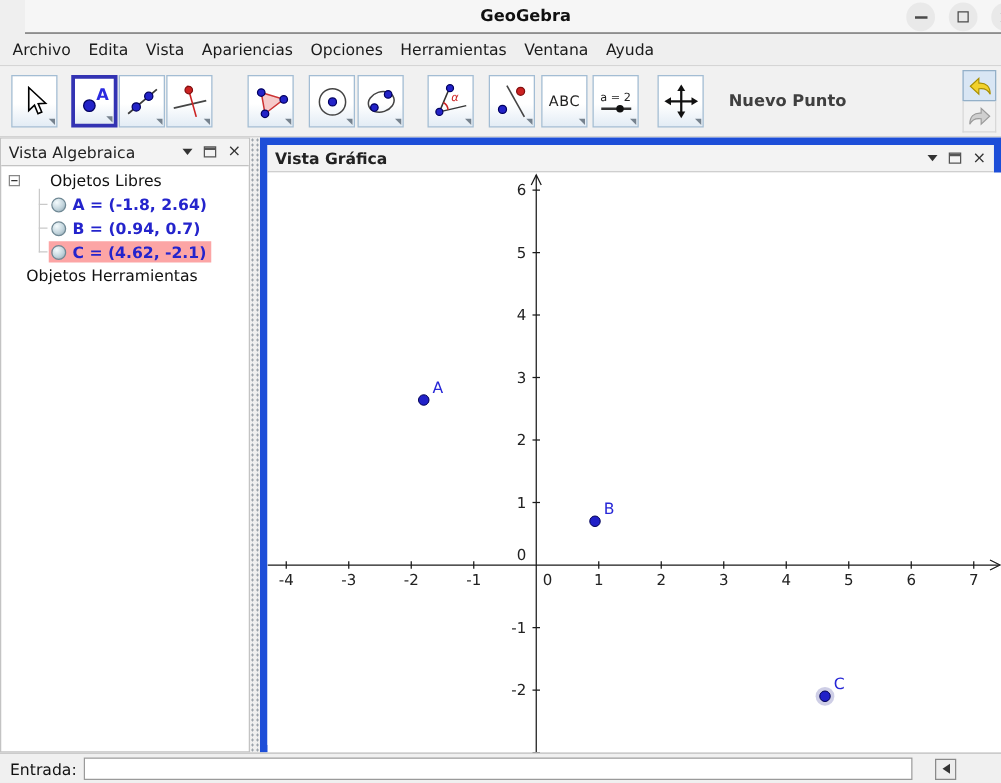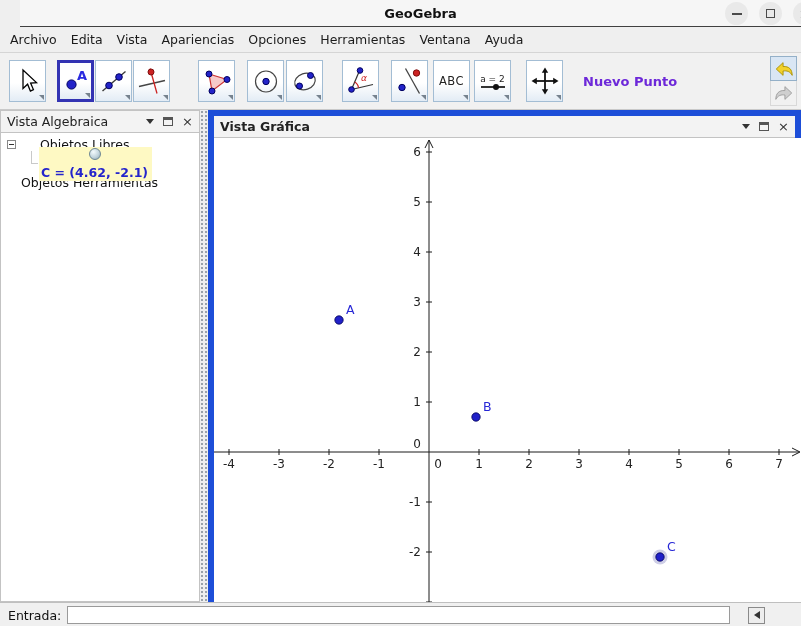--- a/index.html
+++ b/index.html
@@ -22,21 +22,21 @@
   
   .toolbar { position:absolute; left:0; top:53px; width:801px; height:57px; background:#f1f1f1; border-bottom:1px solid #c9c9c9; display:flex; align-items:center; }
   .tbtn { position:relative; width:37px; height:42px; background:linear-gradient(#ffffff 55%,#e3ecf5); border:1px solid #a3bdd4; display:flex; flex-direction:column; align-items:center; justify-content:center; flex:none; }
   .tbtn::after { content:""; position:absolute; right:1px; bottom:1px; border-top:5px solid #76828e; border-left:5px solid transparent; }
   .tbtn.selected { border:3px solid #3333b3; }
   .abc-label { font-size:11.5px; color:#222; letter-spacing:0.5px; }
   .slider-wrap { display:flex; flex-direction:column; align-items:flex-end; gap:2px; }
   .slider-label { font-size:9px; color:#222; }
   .slider-track { position:relative; width:24px; height:2px; background:#333; }
   .slider-knob { position:absolute; left:12px; top:-2px; width:6px; height:6px; border-radius:50%; background:#111; }
-  .status-label { margin-left:20px; font-size:13px; font-weight:bold; color:#6d28d9;text-align:right; }
+  .status-label { margin-left:20px; font-size:13px; font-weight:bold; color:#404040;text-align:right; }
   .undo-redo { position:absolute; right:4px; top:3px; display:flex; flex-direction:column; }
   .urbtn { width:27px; height:25px; display:flex; align-items:center; justify-content:center; }
   .urbtn.undo { background:#d9e6f4; border:1px solid #94b0c8; }
   .urbtn.redo { background:transparent; border:1px solid #d8d8d8; border-top:none; }
 
   
   .algebra-panel { position:absolute; left:0; top:110px; width:200px; height:492px; background:#ffffff; border:1px solid #c3c3c3; }
   .divider { position:absolute; left:200px; top:110px; width:8px; height:492px; background-color:#efefef;
              background-image:radial-gradient(circle,#9aa2aa 0.9px, transparent 1px); background-size:4px 4px; }
   .graphics-panel { position:absolute; left:208px; top:110px; width:593px; height:492px; background:#ffffff; border:6px solid #1d4ed8; }
@@ -52,21 +52,21 @@
   
   .tree { position:absolute; left:0; top:24px; right:0; font-size:12.5px; color:#111; }
   .tree-root { display:flex; align-items:center; height:19px; padding-left:6px; gap:24px; }
   .expander { position:relative; width:9px; height:9px; border:1px solid #888; background:#fff; flex:none; }
   .expander::after { content:""; position:absolute; left:1px; right:1px; top:3px; height:1px; background:#333; }
   .tree-items { position:relative; margin-left:38px; }
   .tree-items::before { content:""; position:absolute; left:-8px; top:-3px; bottom:9px; border-left:1px solid #c9c9c9; }
   .tree-item { position:relative; display:flex; align-items:center; height:19px; }
   .tree-item::before { content:""; position:absolute; left:-8px; top:9px; width:7px; border-top:1px solid #c9c9c9; }
   .row-inner { display:inline-flex; align-items:center; gap:5px; padding:1px 4px 1px 2px; }
-  .row-inner.selected { background:#fef9c3;flex-direction:column; }
+  .row-inner.selected { background:#fca5a5; }
   .marble { width:12px; height:12px; border-radius:50%; border:1px solid #6f8894;
             background:radial-gradient(circle at 35% 30%, #f4fbfd, #c3d5dd 55%, #8ca5b1); flex:none; }
   .item-label { font-weight:bold; color:#2424cc; white-space:nowrap; }
   .tree-dep { padding-left:20px; height:19px; display:flex; align-items:center; }
 
   
   .gcanvas { position:absolute; left:0; top:22px; width:591px; height:468px; background:#fff; }
 
   
   .entrada { position:absolute; left:0; top:602px; width:801px; height:25px; background:#f0f0f0; border-top:1px solid #bfbfbf; display:flex; align-items:center; padding:0 8px; }
@@ -218,20 +218,32 @@
         <span class="undock"></span>
         <span class="pclose">×</span>
       </div>
     </div>
     <div class="tree">
       <div class="tree-root">
         <span class="expander"></span>
         <span>Objetos Libres</span>
       </div>
       <div class="tree-items" id="algebra-items">
+          <div class="tree-item">
+            <span class="row-inner">
+              <span class="marble"></span>
+              <span class="item-label">A = (-1.8, 2.64)</span>
+            </span>
+          </div>
+          <div class="tree-item">
+            <span class="row-inner">
+              <span class="marble"></span>
+              <span class="item-label">B = (0.94, 0.7)</span>
+            </span>
+          </div>
           <div class="tree-item">
             <span class="row-inner selected">
               <span class="marble"></span>
               <span class="item-label">C = (4.62, -2.1)</span>
             </span>
           </div>
         </div>
       <div class="tree-dep">
         <span>Objetos Herramientas</span>
       </div>

